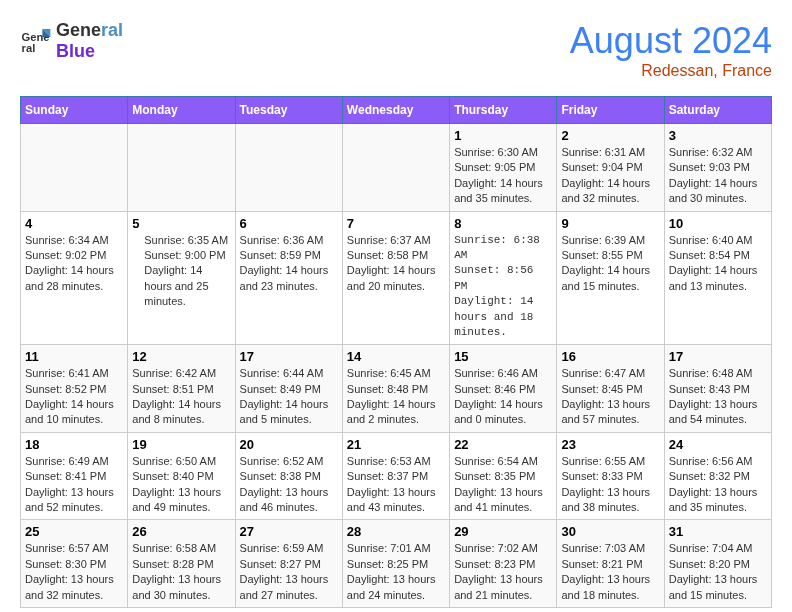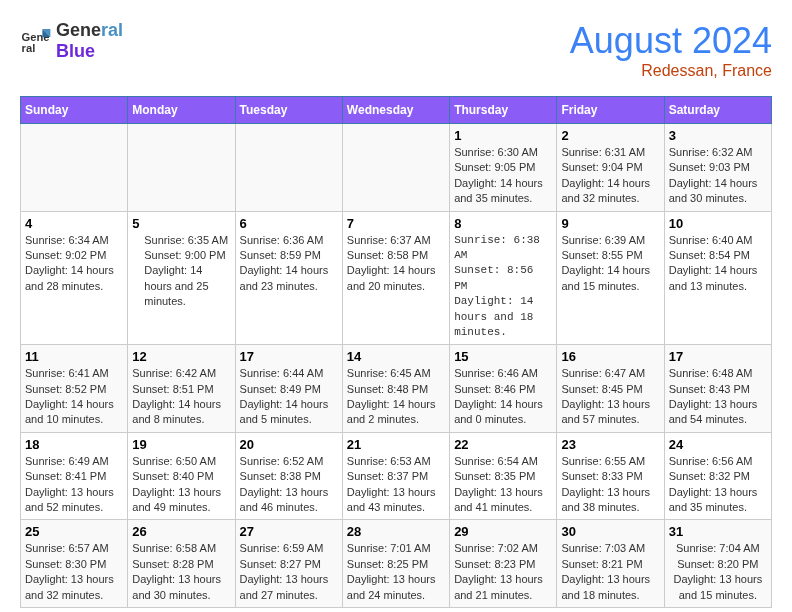--- a/index.html
+++ b/index.html
@@ -301,19 +301,19 @@
 Daylight: 13 hours and 21 minutes.</div>
         </td>
         <td>
           <span class="day-number">30</span>
           <div class="day-info" style="white-space: pre-line;">Sunrise: 7:03 AM
 Sunset: 8:21 PM
 Daylight: 13 hours and 18 minutes.</div>
         </td>
         <td>
           <span class="day-number">31</span>
-          <div class="day-info" style="white-space: pre-line; text-align: center;">Sunrise: 7:04 AM
+          <div class="day-info" style="white-space: pre-line;">Sunrise: 7:04 AM
 Sunset: 8:20 PM
 Daylight: 13 hours and 15 minutes.</div>
         </td>
       </tr>
     </tbody>
 </table>
 
 </body></html>

